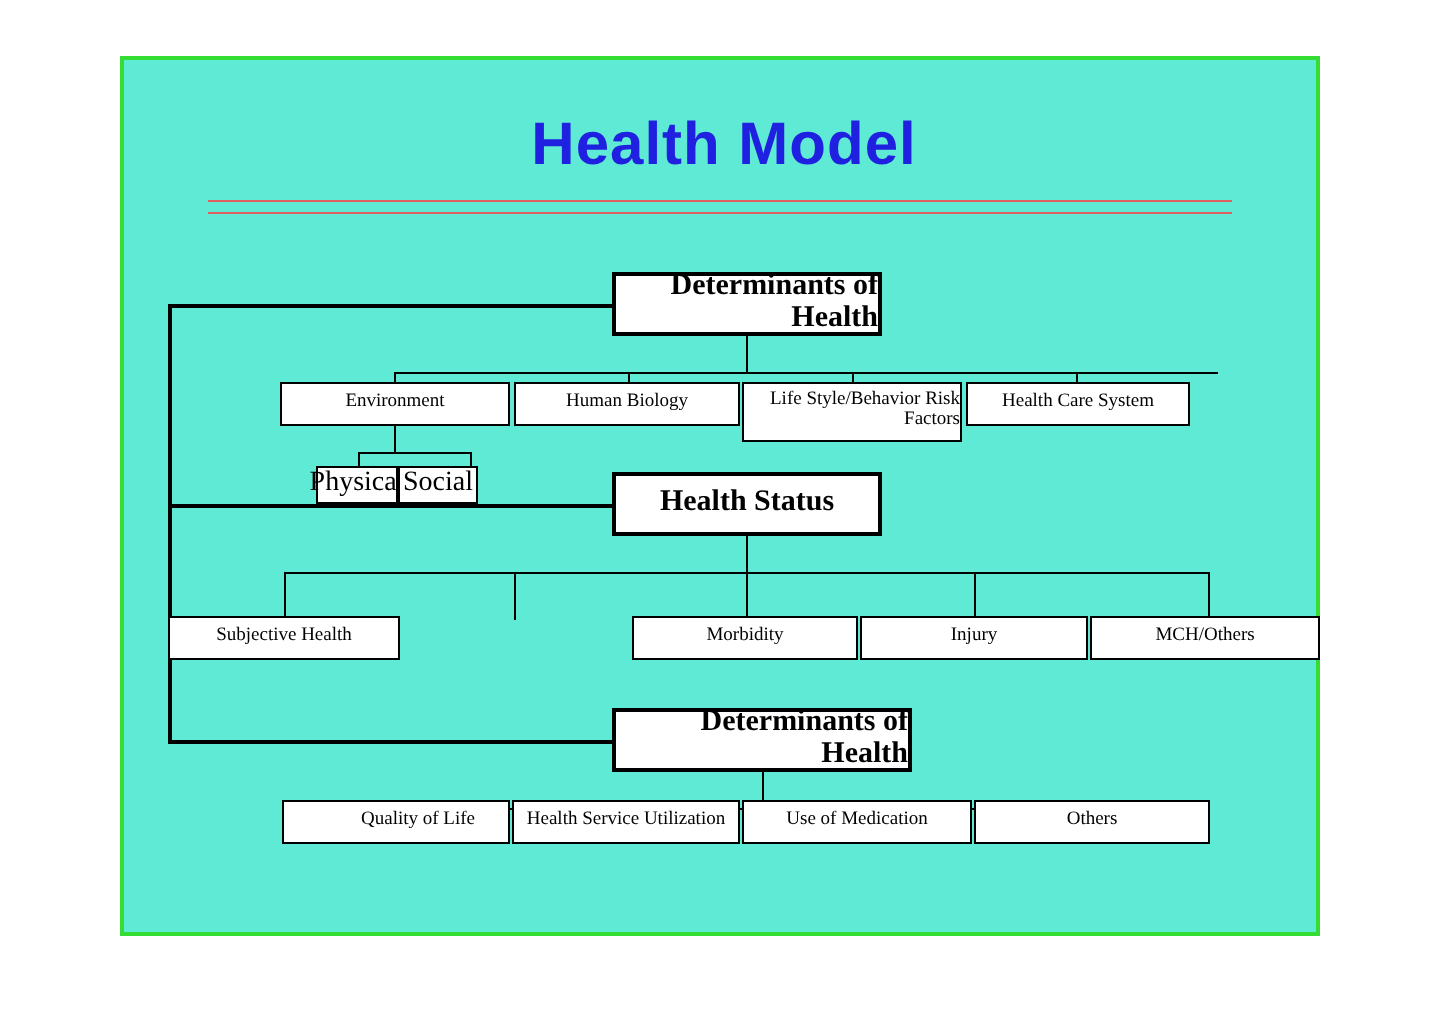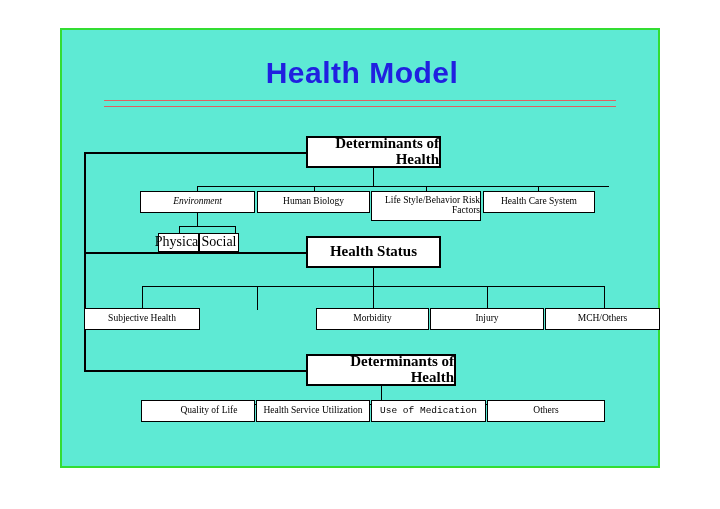--- a/index.html
+++ b/index.html
@@ -100,21 +100,21 @@
 
   <div class="box head" style="left:244px; top:106px; width:135px; height:32px;">Determinants of Health</div>
 
   <div class="ln v1" style="left:311px; top:138px; height:18px;"></div>
   <div class="ln h1" style="left:135px; top:156px; width:412px;"></div>
   <div class="ln v1" style="left:135px; top:156px; height:12px;"></div>
   <div class="ln v1" style="left:252px; top:156px; height:12px;"></div>
   <div class="ln v1" style="left:364px; top:156px; height:12px;"></div>
   <div class="ln v1" style="left:476px; top:156px; height:12px;"></div>
 
-  <div class="box leaf" style="left:78px; top:161px; width:115px; height:22px;font-style:italic;">Environment</div>
+  <div class="box leaf" style="left:78px; top:161px; width:115px; height:22px;">Environment</div>
   <div class="box leaf" style="left:195px; top:161px; width:113px; height:22px;">Human Biology</div>
   <div class="box leaf" style="left:309px; top:161px; width:110px; height:30px;">Life Style/Behavior Risk Factors</div>
   <div class="box leaf" style="left:421px; top:161px; width:112px; height:22px;">Health Care System</div>
 
   <div class="ln v1" style="left:135px; top:183px; height:13px;"></div>
   <div class="ln h1" style="left:117px; top:196px; width:56px;"></div>
   <div class="ln v1" style="left:117px; top:196px; height:9px;"></div>
   <div class="ln v1" style="left:173px; top:196px; height:9px;"></div>
 
   <div class="box tiny" style="left:96px; top:203px; width:41px; height:19px;">Physical</div>
@@ -139,16 +139,16 @@
 
   <div class="ln v1" style="left:319px; top:356px; height:18px;"></div>
   <div class="ln h1" style="left:136px; top:374px; width:348px;"></div>
   <div class="ln v1" style="left:136px; top:374px; height:12px;"></div>
   <div class="ln v1" style="left:251px; top:374px; height:12px;"></div>
   <div class="ln v1" style="left:366px; top:374px; height:12px;"></div>
   <div class="ln v1" style="left:484px; top:374px; height:12px;"></div>
 
   <div class="box leaf" style="left:79px; top:370px; width:114px; height:22px;padding-left:22px;">Quality of Life</div>
   <div class="box leaf" style="left:194px; top:370px; width:114px; height:22px;">Health Service Utilization</div>
-  <div class="box leaf" style="left:309px; top:370px; width:115px; height:22px;font-family:Liberation Mono, monospace;">Use of Medication</div>
+  <div class="box leaf" style="left:309px; top:370px; width:115px; height:22px;">Use of Medication</div>
   <div class="box leaf" style="left:425px; top:370px; width:118px; height:22px;">Others</div>
 
 </div>
 
 </body></html>

